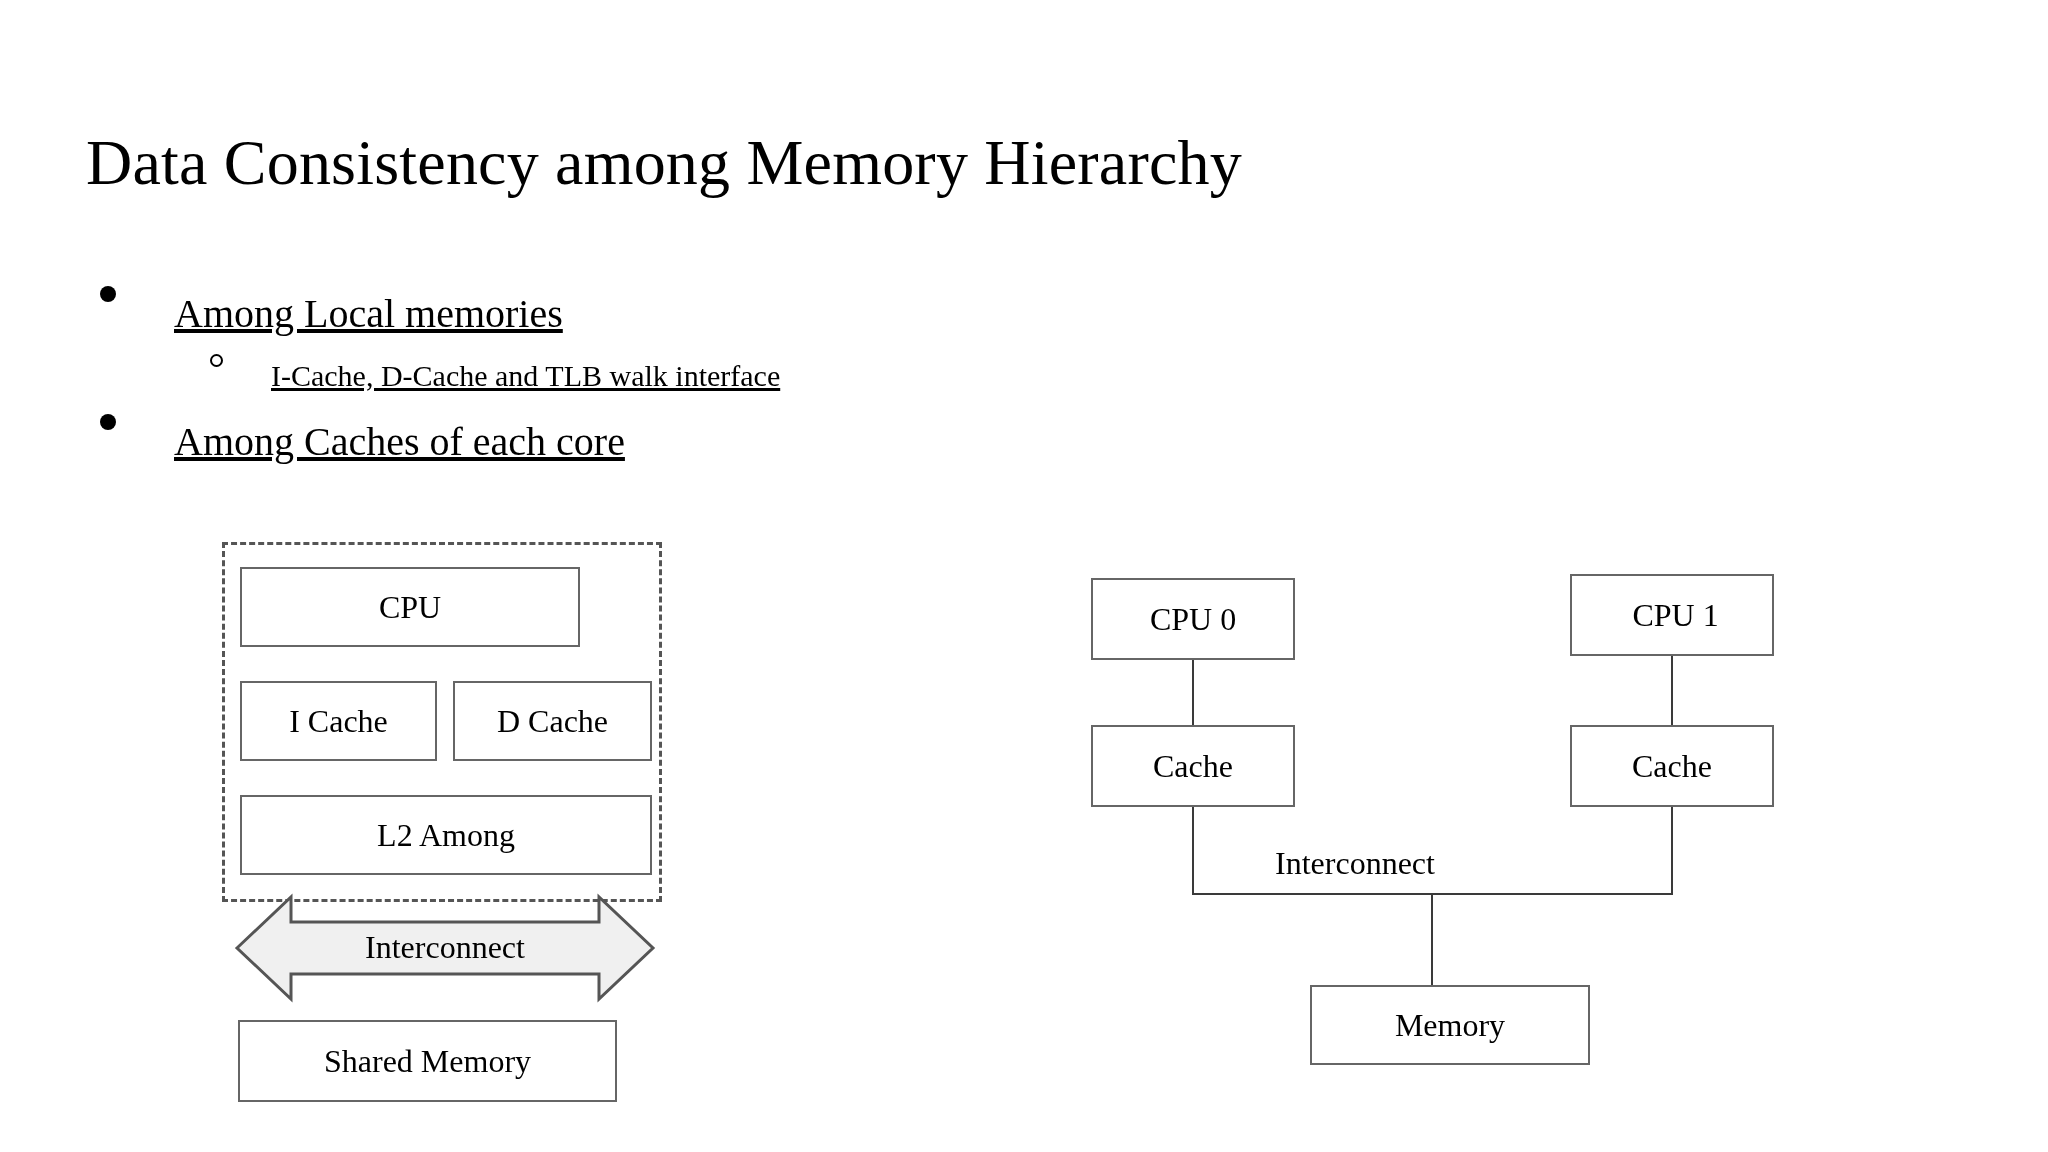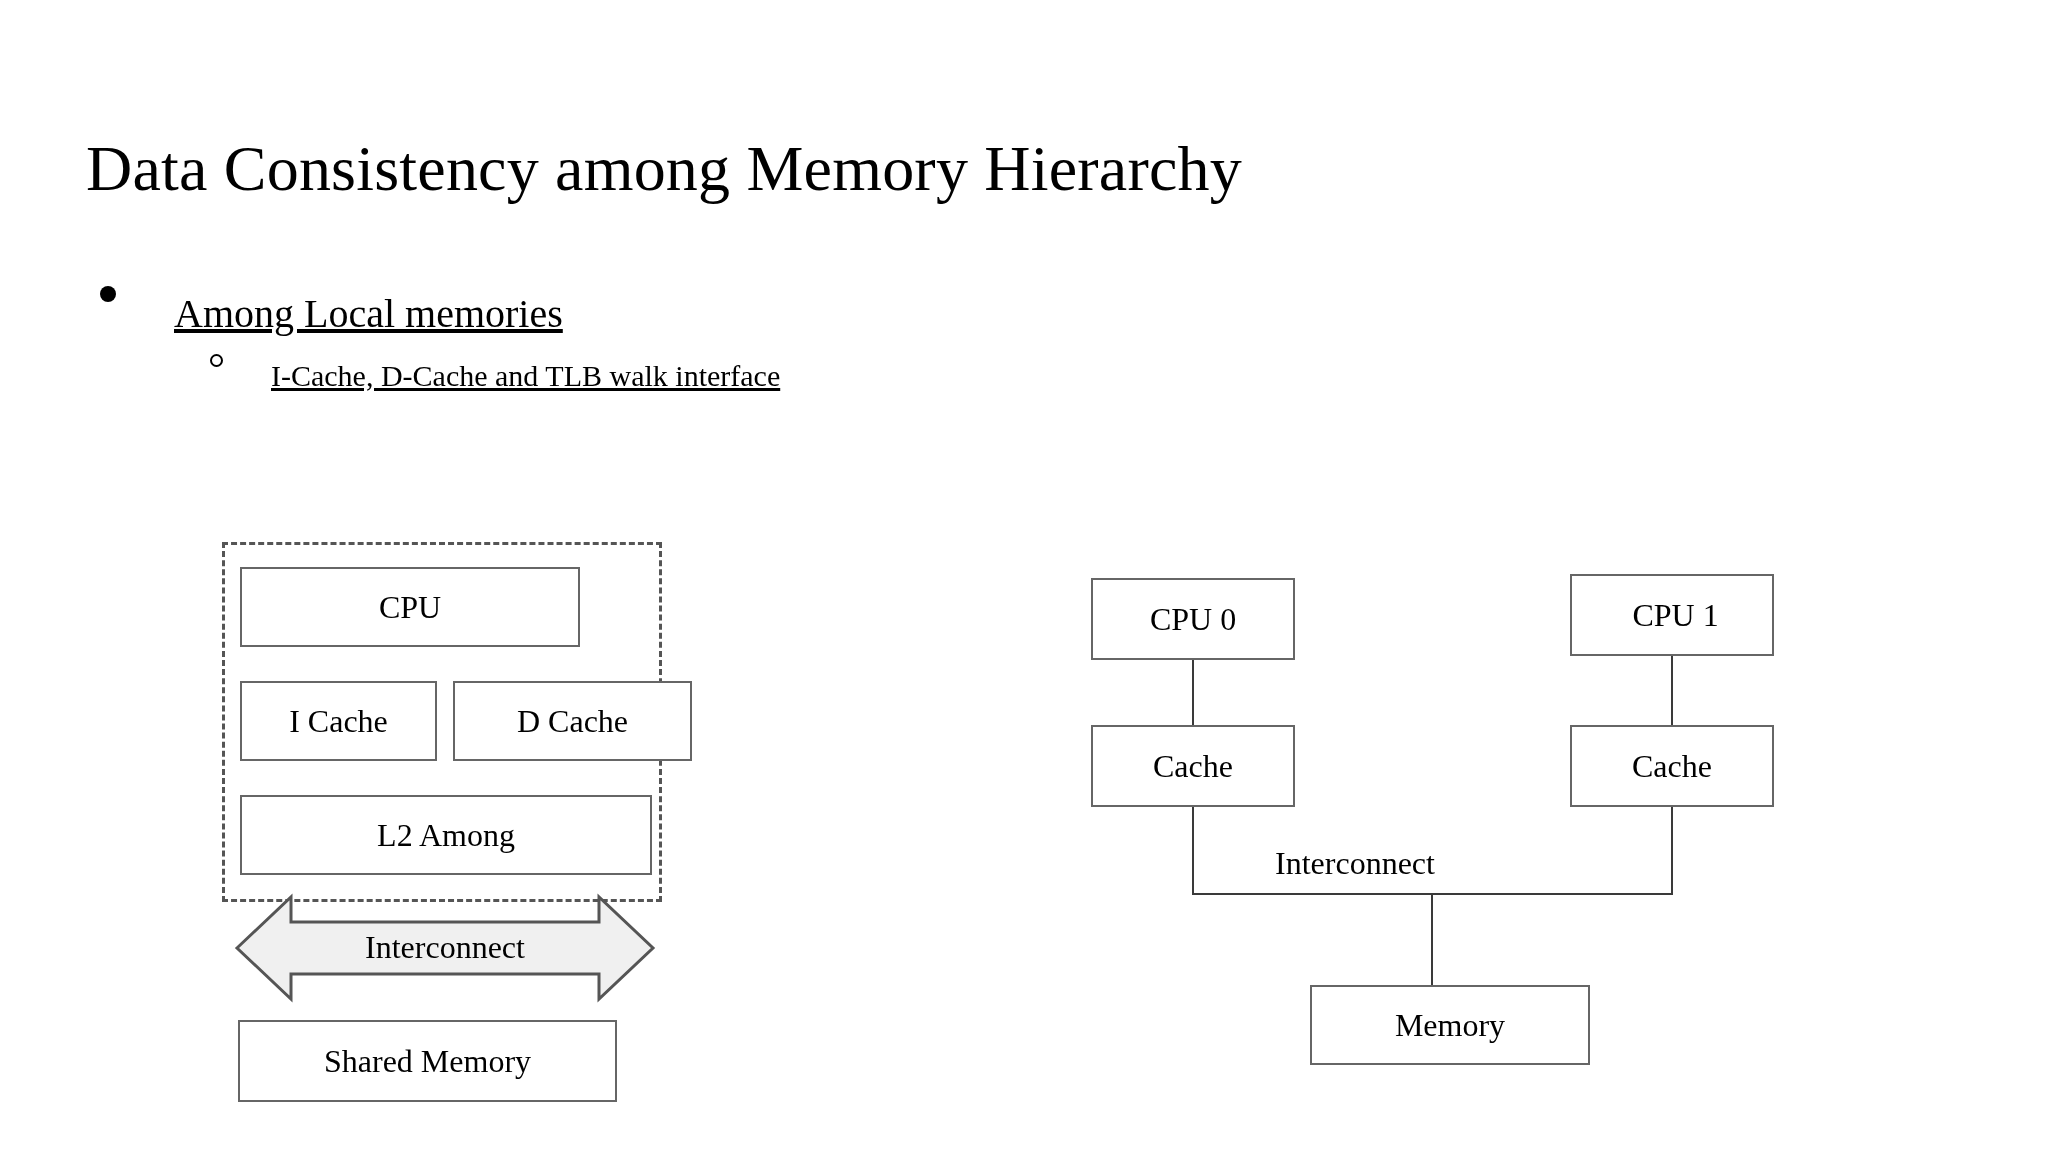--- a/index.html
+++ b/index.html
@@ -21,21 +21,21 @@
     left: 0; top: 0;
     width: 2048px;
     height: 1152px;
     background: #ffffff;
   }
 
   
   #slide-title {
     position: absolute;
     left: 86px;
-    top: 132px;
+    top: 126px;
     font-size: 64px;
     line-height: 74px;
     letter-spacing: 0.2px;
     white-space: nowrap;
     color: #000000;
   }
 
   
   .bullet-row {
     position: absolute;
@@ -102,21 +102,21 @@
     left: 222px;
     top: 542px;
     width: 440px;
     height: 360px;
     box-sizing: border-box;
     border: 3px dashed #555555;
     background: transparent;
   }
   #box-cpu        { left: 240px; top: 567px;  width: 340px; height: 80px; }
   #box-icache     { left: 240px; top: 681px;  width: 197px; height: 80px; }
-  #box-dcache     { left: 453px; top: 681px;  width: 239px; height: 80px; }
+  #box-dcache     { left: 453px; top: 681px;  width: 199px; height: 80px; }
   #box-l2cache    { left: 240px; top: 795px;  width: 412px; height: 80px; }
   #box-sharedmem  { left: 238px; top: 1020px; width: 379px; height: 82px; }
 
   #interconnect-arrow {
     position: absolute;
     left: 233px;
     top: 893px;
     width: 424px;
     height: 110px;
   }
@@ -186,20 +186,24 @@
   <div class="bullet-row bullet-l1" id="bullet1">
     <span class="marker-disc"></span>
     <span>Among Local memories</span>
   </div>
 
   <div class="bullet-row bullet-l2" id="bullet1sub">
     <span class="marker-circle"></span>
     <span>I-Cache, D-Cache and TLB walk interface</span>
   </div>
 
+  <div class="bullet-row bullet-l1" id="bullet2">
+    <span class="marker-disc"></span>
+    <span>Among Caches of each core</span>
+  </div>
 
   <div id="left-diagram">
 
     <div id="core-boundary"></div>
 
     <div class="node" id="box-cpu">
       <span>CPU</span>
     </div>
 
     <div class="node" id="box-icache">

